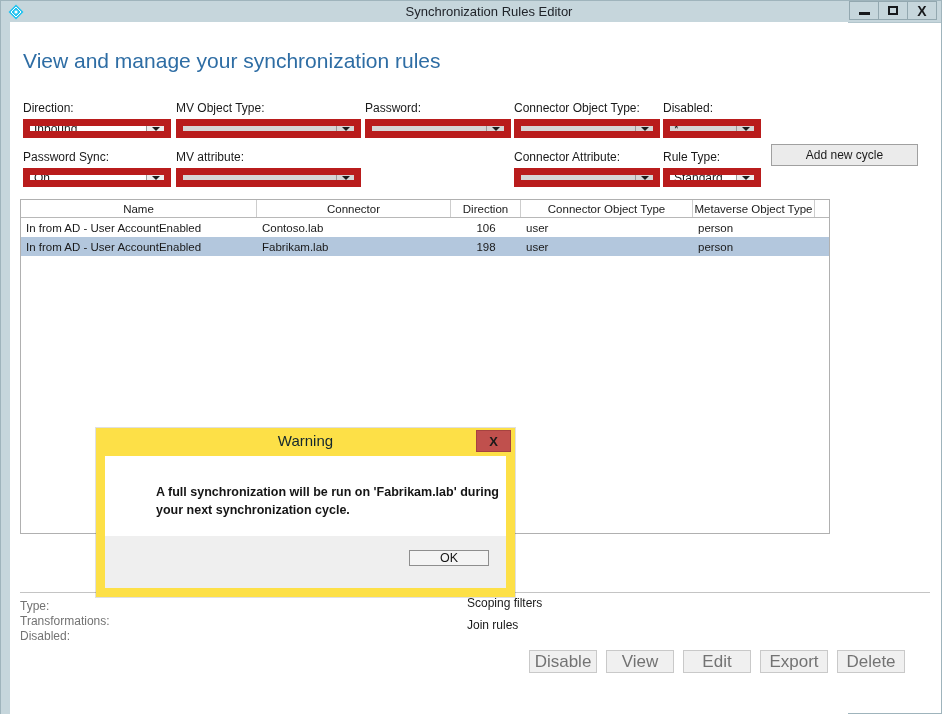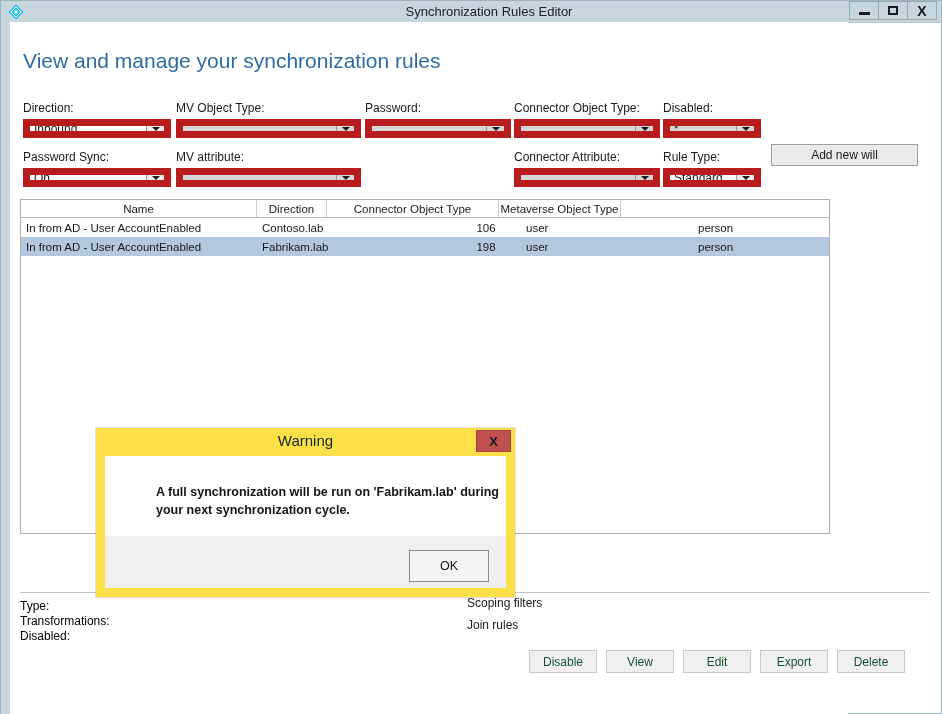--- a/index.html
+++ b/index.html
@@ -246,21 +246,21 @@
     left: 10px;
     top: 570px;
     width: 910px;
     height: 1px;
     background: #c4c4c4;
   }
   .detail-left {
     position: absolute;
     left: 10px;
     font-size: 12px;
-    color: #000000;
+    color: #737373;
     white-space: nowrap;
   }
   .detail-right {
     position: absolute;
     left: 457px;
     font-size: 12px;
     color: #1a1a1a;
     white-space: nowrap;
   }
 
@@ -271,22 +271,22 @@
     top: 628px;
     display: flex;
     gap: 9px;
   }
   .foot-btn {
     width: 68px;
     height: 23px;
     box-sizing: border-box;
     border: 1px solid #c9c9c9;
     background: #f0f0f0;
-    color: #14532d;
-    font-size: 12px;
+    color: #737373;
+    font-size: 17px;
     font-family: "Liberation Sans", sans-serif;
     display: flex;
     align-items: center;
     justify-content: center;
     cursor: default;
   }
 
   
   #warning-dialog {
     position: absolute;
@@ -358,21 +358,21 @@
     width: 401px;
     height: 52px;
     background: #efefef;
     box-sizing: border-box;
   }
   #dialog-ok {
     position: absolute;
     right: 17px;
     top: 14px;
     width: 80px;
-    height: 32px;
+    height: 16px;
     box-sizing: border-box;
     border: 1px solid #8e8e8e;
     background: #f4f4f4;
     font-size: 12.5px;
     color: #151515;
     font-family: "Liberation Sans", sans-serif;
     display: flex;
     align-items: center;
     justify-content: center;
     cursor: default;
@@ -476,25 +476,26 @@
     </div>
 
     <div class="fld-label" style="left:653px; top:128px;">Rule Type:</div>
     <div class="combo" style="left:653px; top:146px; width:98px;">
       <span class="combo-value">Standard</span>
       <span class="combo-arrow">
           <i></i>
         </span>
     </div>
 
-    <div id="add-new-rule">Add new will</div>
+    <div id="add-new-rule">Add new cycle</div>
 
     <div id="rules-grid">
       <div id="grid-header">
         <div class="hcell c-name">Name</div>
+        <div class="hcell c-conn">Connector</div>
         <div class="hcell c-prec">Direction</div>
         <div class="hcell c-cot">Connector Object Type</div>
         <div class="hcell c-mot">Metaverse Object Type</div>
         <div class="hcell c-pad"></div>
       </div>
 
       <div class="grid-row">
         <div class="cell c-name">In from AD - User AccountEnabled</div>
         <div class="cell c-conn">Contoso.lab</div>
         <div class="cell c-prec center">106</div>

